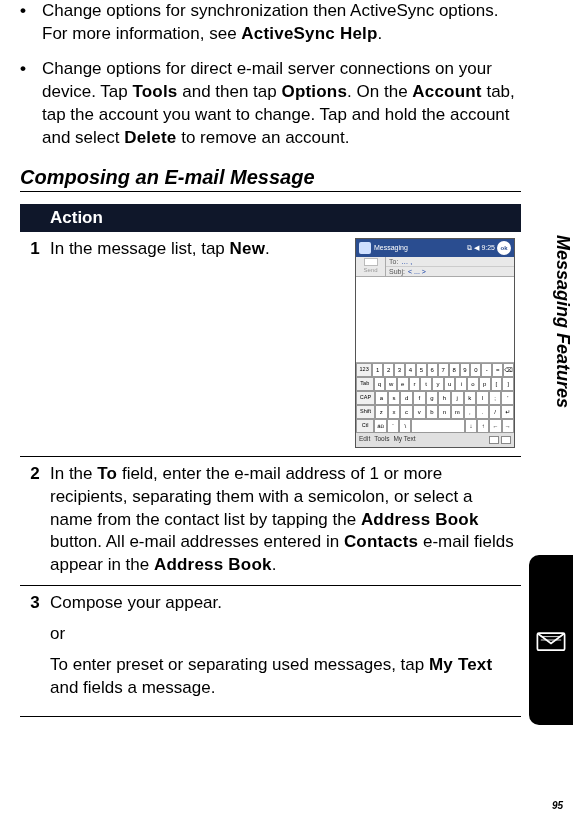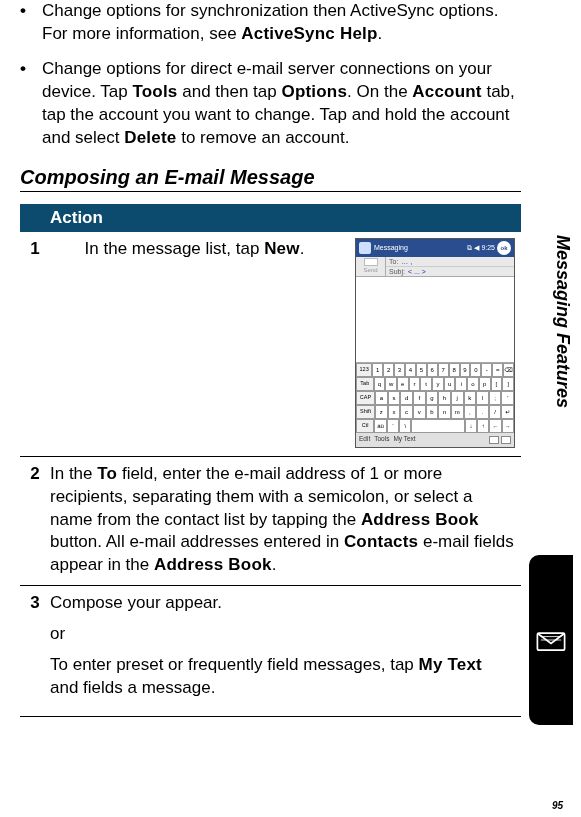--- a/index.html
+++ b/index.html
@@ -35,21 +35,21 @@
   h2.section-heading {
     font-family: Arial, Helvetica, sans-serif;
     font-style: italic;
     font-weight: bold;
     font-size: 20px;
     margin: 16px 0 12px 0;
     padding-bottom: 2px;
     border-bottom: 1px solid #000;
   }
   .action-header {
-    background: #0c4a6e;
+    background: #0f172a;
     color: #fff;
     font-weight: bold;
     padding: 4px 30px;
     font-size: 17px;
   }
   .step-row {
     display: flex;
     border-bottom: 1px solid #000;
     padding: 6px 0 8px 0;
     line-height: 1.35;
@@ -60,21 +60,20 @@
     font-weight: bold;
     text-align: center;
   }
   .step-body { flex: 1; padding-right: 6px; }
   .step-body p { margin-bottom: 8px; }
   .step-body p.indent { font-weight: normal; }
   .step1-wrap {
     display: flex;
     align-items: flex-start;
     gap: 16px;
-    text-align: center;
   }
   .step1-text { flex: 1; }
   .mock-screenshot {
     width: 160px;
     height: 210px;
     border: 1px solid #555;
     background: #f6f6f6;
     position: relative;
     font-size: 7px;
     display: flex;
@@ -340,21 +339,21 @@
       <span>In the </span><span class="ui-term">To</span><span> field, enter the e-mail address of 1 or more recipients, separating them with a semicolon, or select a name from the contact list by tapping the </span><span class="ui-term">Address Book</span><span> button. All e-mail addresses entered in </span><span class="ui-term">Contacts</span><span> e-mail fields appear in the </span><span class="ui-term">Address Book</span><span>.</span>
     </div>
   </div>
 
   <div class="step-row">
     <div class="step-num">3</div>
     <div class="step-body">
       <p>Compose your appear.</p>
       <p class="indent">or</p>
       <p>
-        <span>To enter preset or frequently field messages, tap </span><span class="ui-term">My Text</span><span> and fields a message.</span>
+        <span>To enter preset or separating used messages, tap </span><span class="ui-term">My Text</span><span> and fields a message.</span>
       </p>
     </div>
   </div>
 
 </div>
 
 <div class="side-tab">Messaging Features</div>
 
 <div class="side-black">
   <svg viewBox="0 0 40 40">

